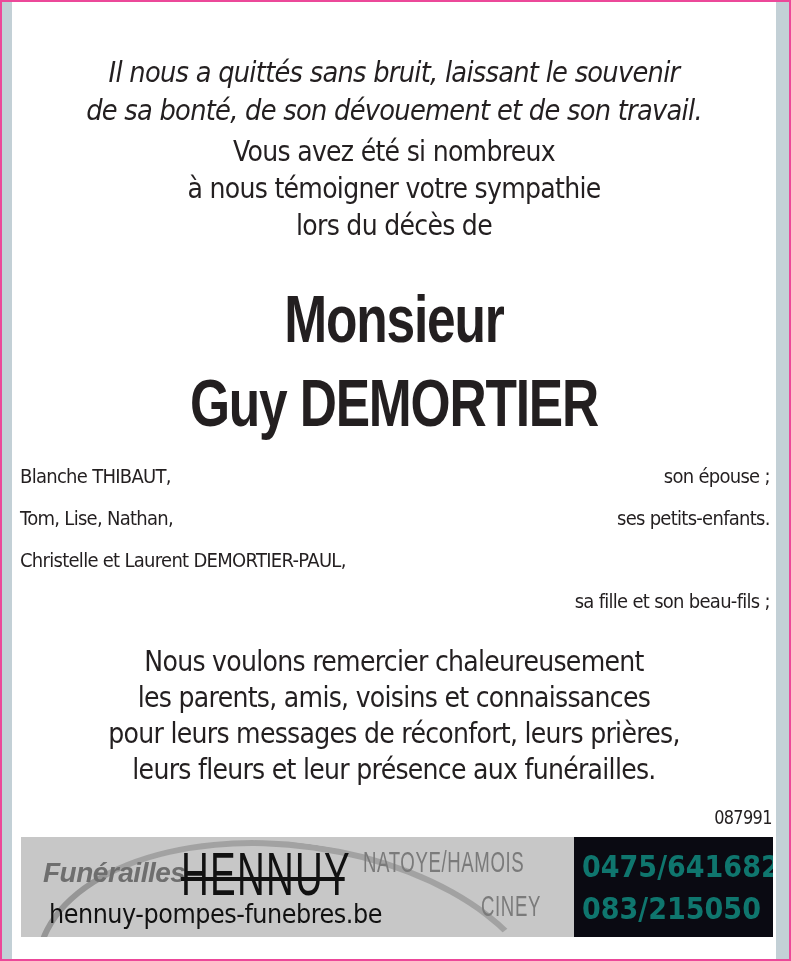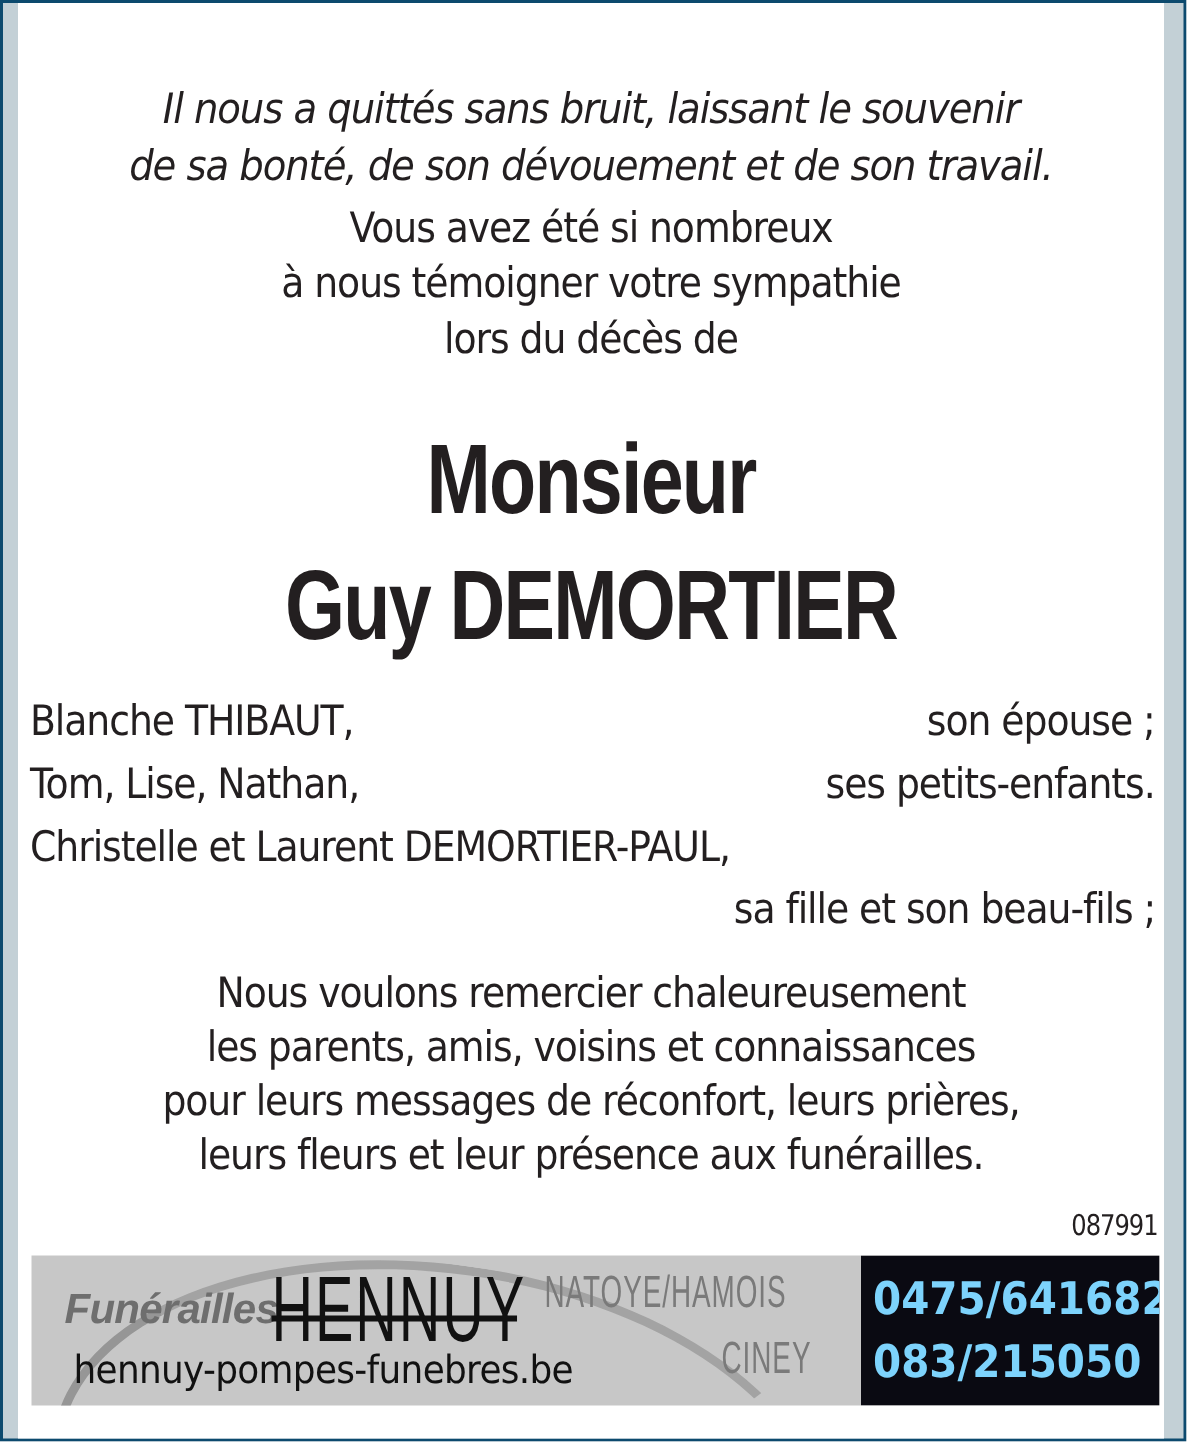--- a/index.html
+++ b/index.html
@@ -5,21 +5,21 @@
   html, body { margin: 0; padding: 0; }
   body {
     width: 791px; height: 961px; overflow: hidden;
     background: #ffffff;
     font-family: "DejaVu Sans", sans-serif;
   }
   .frame {
     position: relative;
     width: 791px; height: 961px;
     box-sizing: border-box;
-    border: 2px solid #0c4a6e;
+    border: 2px solid #ec4899;
     background: #c3d0d6;
   }
   .page {
     position: absolute;
     left: 10px; top: 0; right: 13px; bottom: 0;
     background: #ffffff;
     color: #231f20;
   }
   .center { text-align: center; }
   .intro-italic {
@@ -38,21 +38,21 @@
   .title {
     position: absolute; left: 0; right: 0; top: 275px;
     font-family: "Liberation Sans", sans-serif;
     font-weight: bold;
     font-size: 66px; line-height: 84px;
     letter-spacing: -1.5px;
     transform: scaleX(0.78); transform-origin: center top;
   }
   .family {
     position: absolute; left: 8px; right: 6px; top: 462px;
-    font-size: 28px; letter-spacing: -0.8px;
+    font-size: 20px; letter-spacing: -0.8px;
   }
   .fam-row {
     position: relative; height: 42px;
   }
   .fam-row .left, .fam-row .right {
     position: absolute; top: 0; white-space: nowrap;
     transform: scaleX(0.9);
   }
   .fam-row .left { left: 0; transform-origin: left top; }
   .fam-row .right { right: 0; transform-origin: right top; }
@@ -120,21 +120,21 @@
   .brand-url {
     position: absolute; left: 28px; top: 62px;
     font-family: "DejaVu Sans", sans-serif;
     font-size: 26px; color: #111111;
     letter-spacing: -0.5px;
     transform: scaleX(0.92); transform-origin: left top;
   }
   .phones {
     position: absolute; left: 553px; top: 0; right: 0; bottom: 0;
     background: #0a0a12;
-    color: #7dd3fc;
+    color: #0f766e;
     font-family: "DejaVu Sans", sans-serif;
     font-weight: bold;
     font-size: 30px;
     padding-left: 8px;
   }
   .phones .p1 { position: absolute; left: 8px; top: 12px; letter-spacing: 0px; transform: scaleX(0.9); transform-origin: left top; }
   .phones .p2 { position: absolute; left: 8px; top: 54px; transform: scaleX(0.9); transform-origin: left top; }
 </style>
 </head>
 <body>

